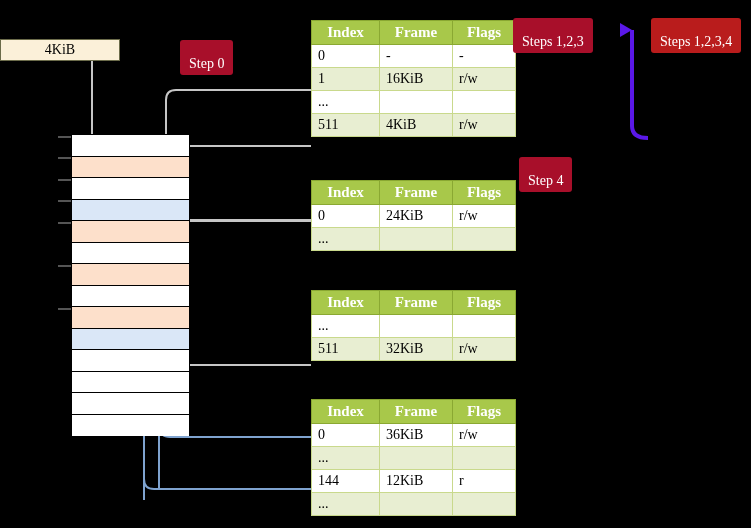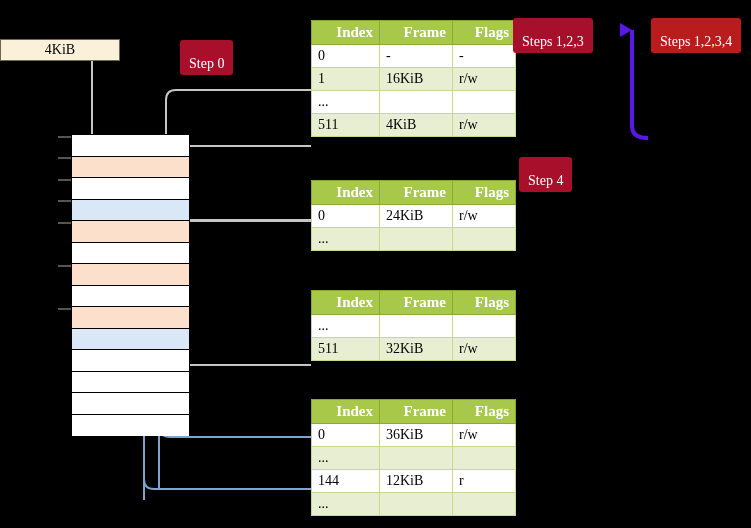--- a/index.html
+++ b/index.html
@@ -34,21 +34,21 @@
   .grid .row.blue{background:#dae7f7;}
   .grid .row.white{background:#ffffff;}
   .tick{position:absolute;left:58px;width:14px;height:0;
         border-top:2px solid #555;}
 
   
   .ptable{position:absolute;border-collapse:collapse;
           background:#fff;font-size:14px;color:#000;
           border:1px solid #8aa832;}
   .ptable th{background:#a8c84a;color:#ffffff;font-weight:bold;
-             text-align:right;padding:3px 6px;font-size:15px;
+             text-align:center;padding:3px 6px;font-size:15px;
              border:1px solid #8aa832;}
   .ptable td{padding:3px 6px;border:1px solid #c9d98c;height:16px;}
   .ptable tr.alt td{background:#e8eed2;}
   .ptable td.hl{background:#fbfb9c;}
   .c-index{width:55px;}
   .c-frame{width:60px;}
   .c-flags{width:50px;margin-left:16px;}
 
   #pt0{left:311px;top:20px;}
   #pt1{left:311px;top:180px;}

